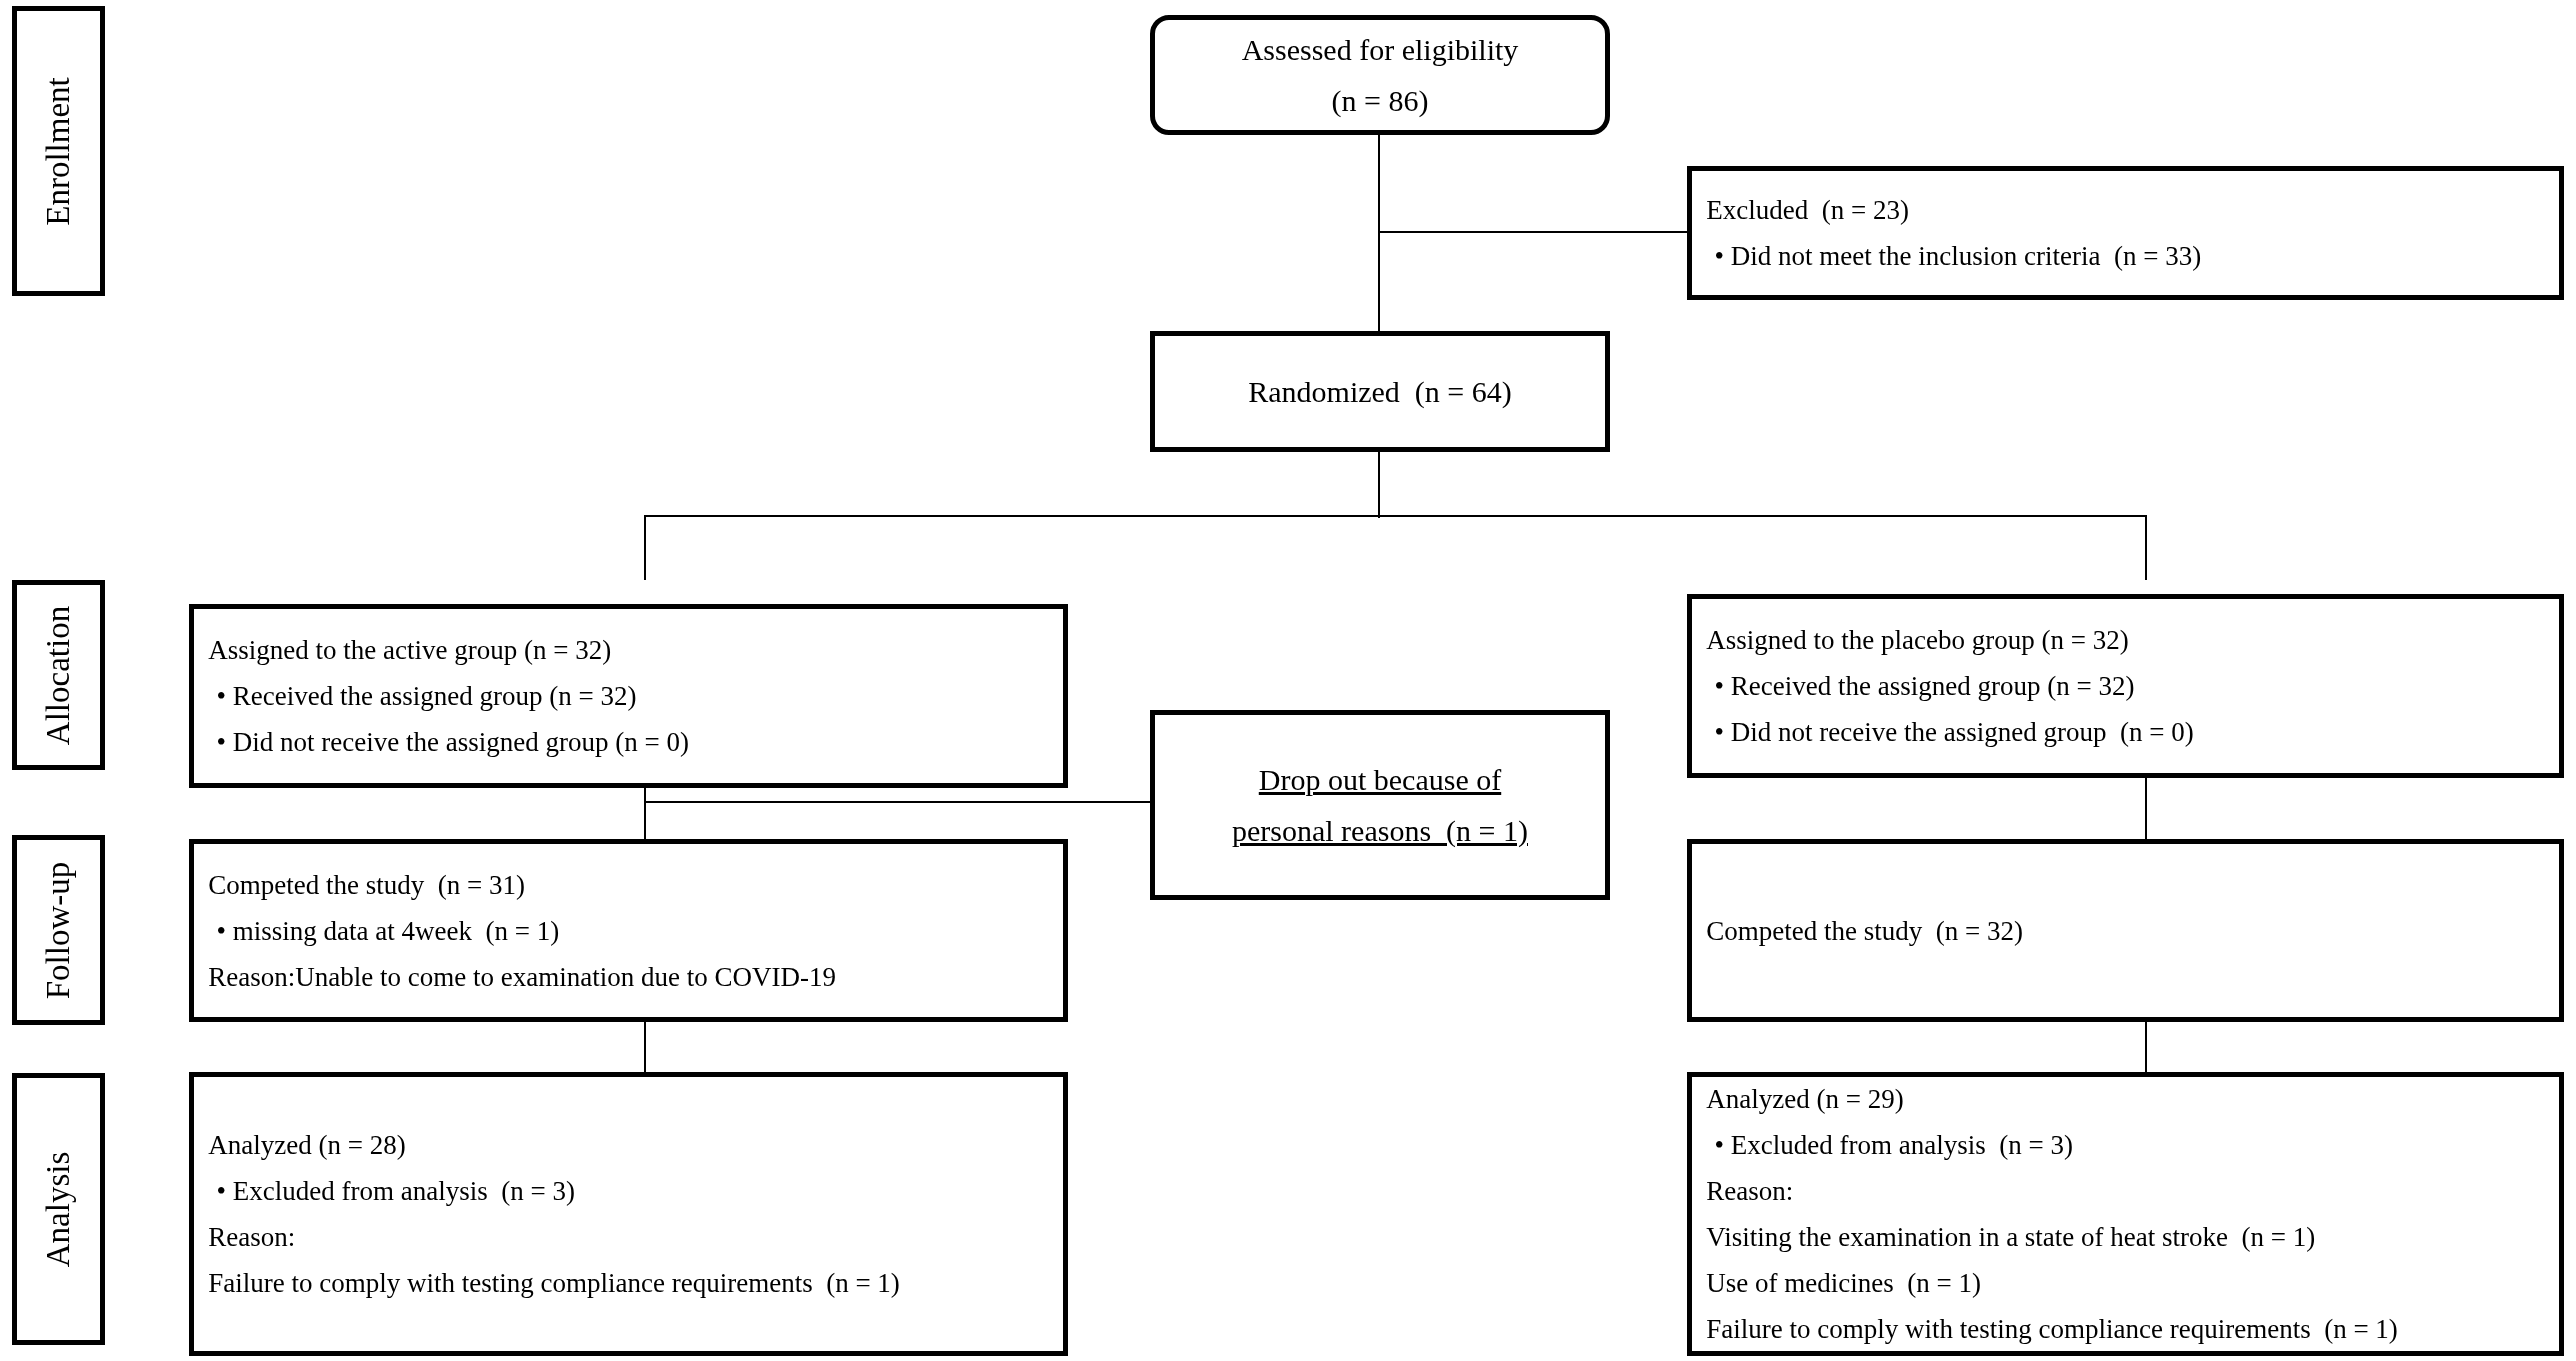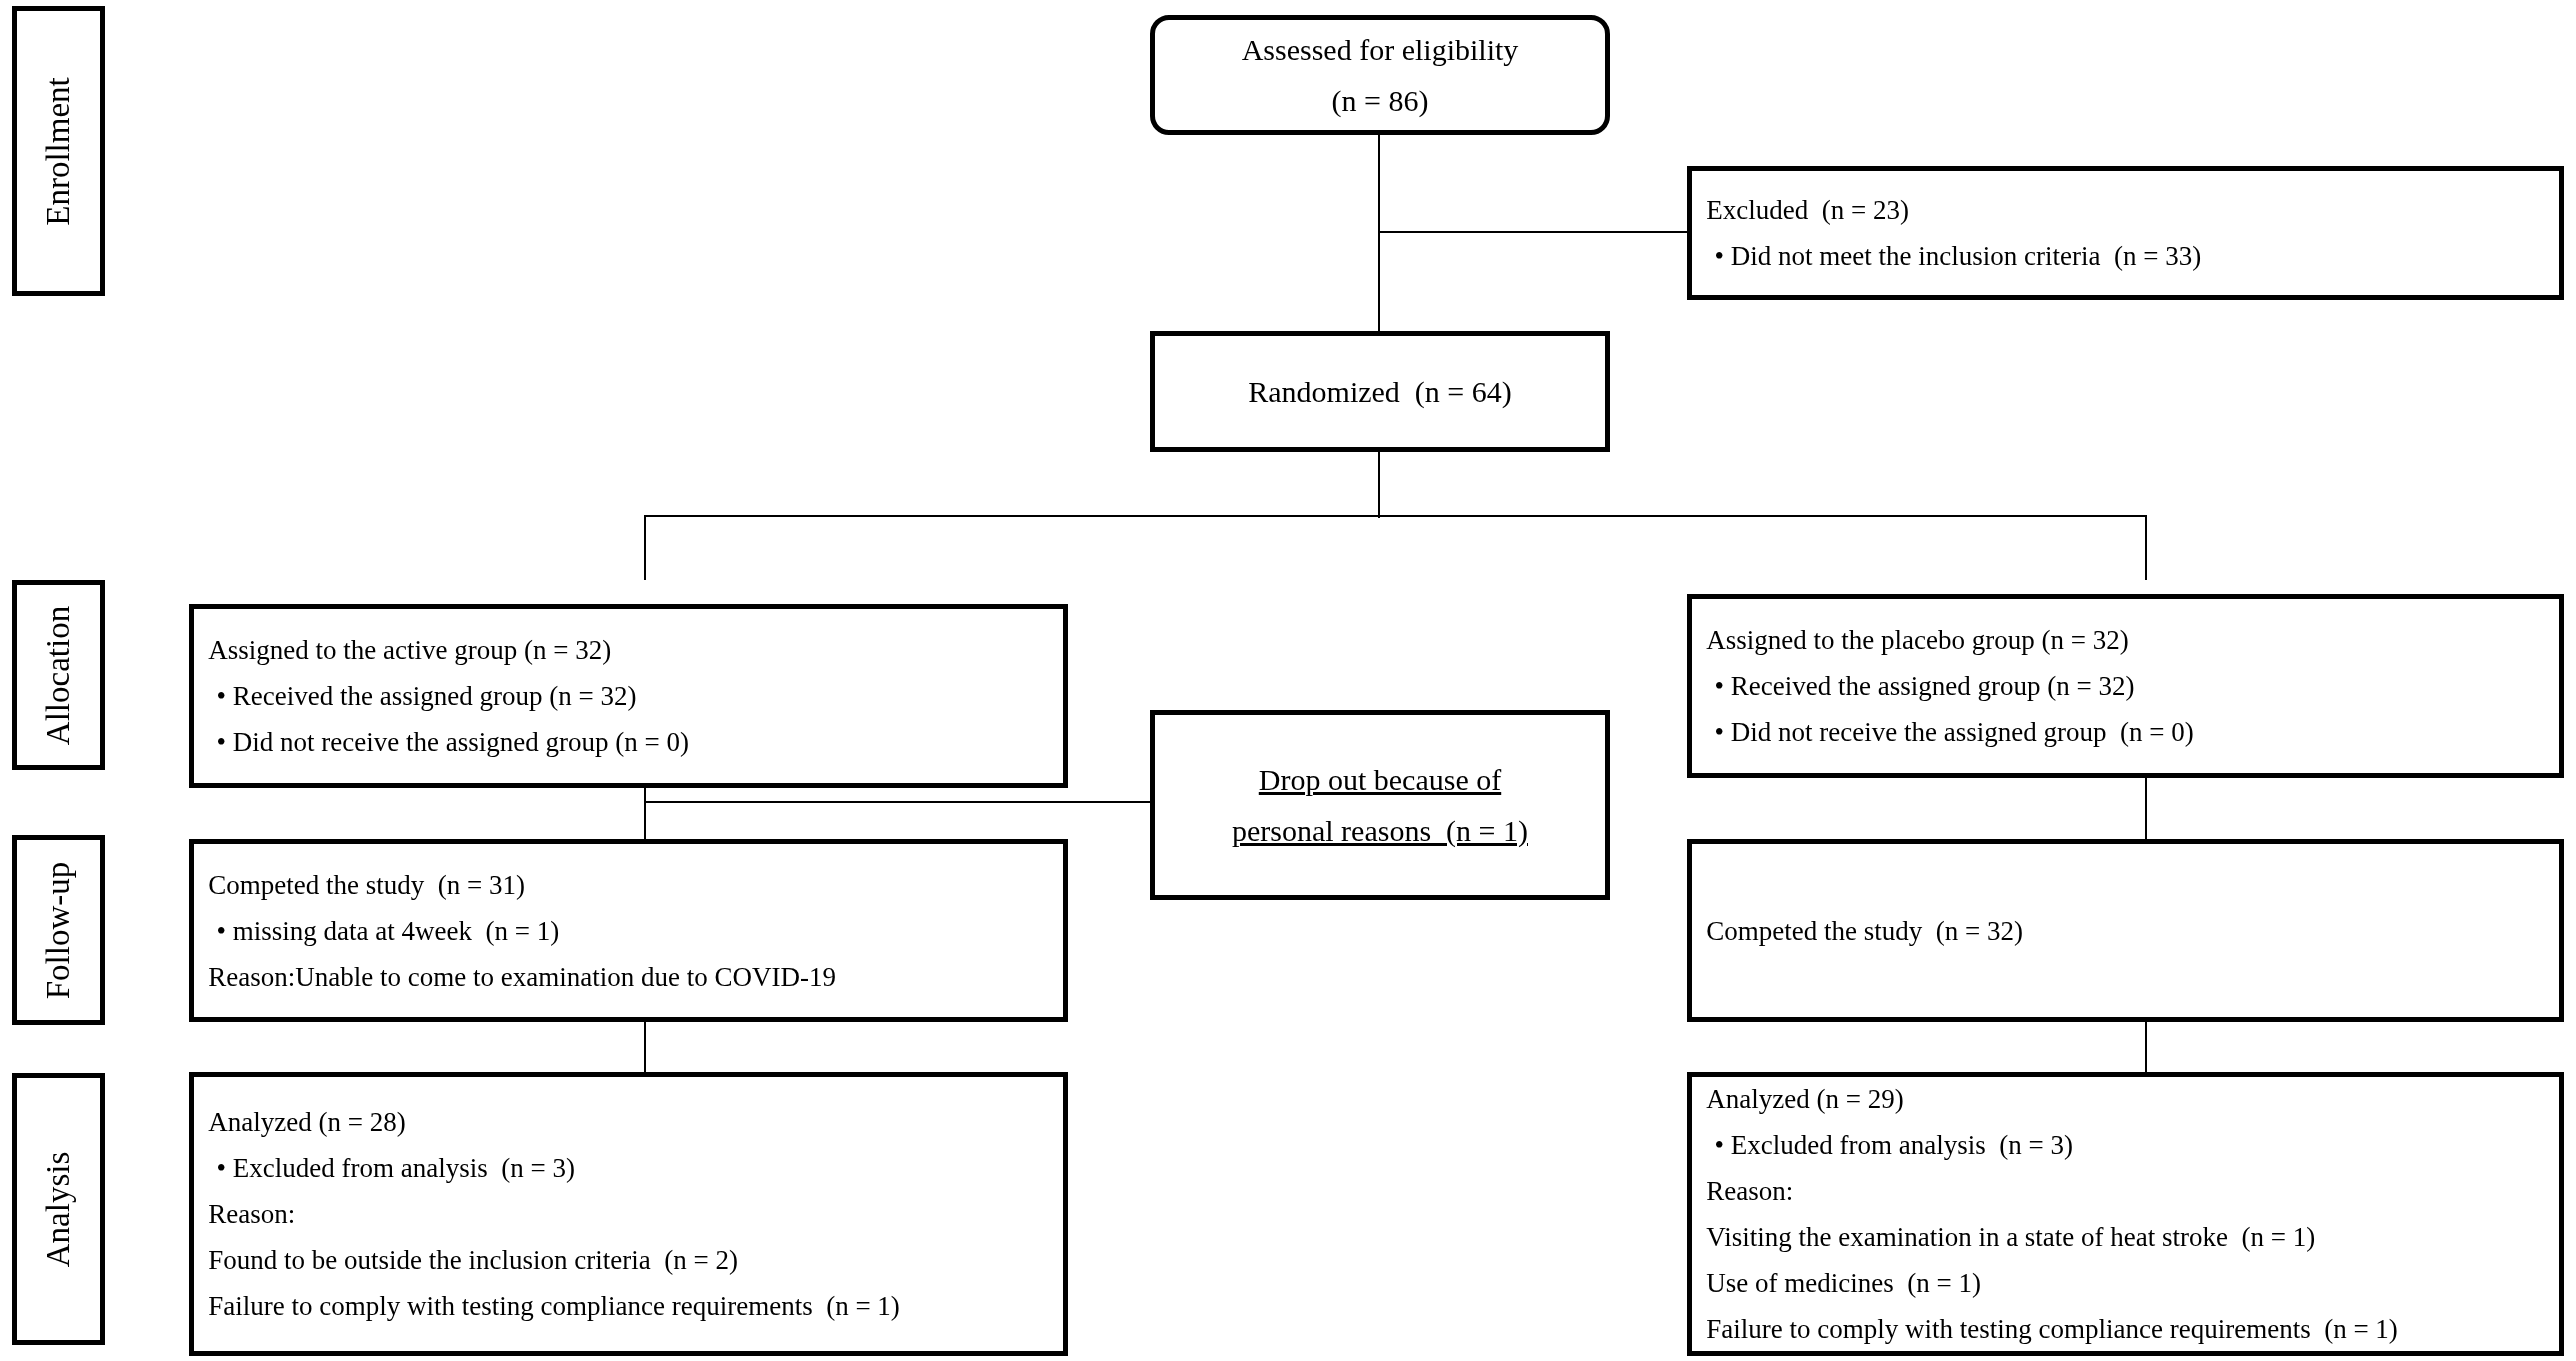--- a/index.html
+++ b/index.html
@@ -135,21 +135,20 @@
   </div>
 
   <div class="box" style="left:1687px; top:839px; width:877px; height:183px;">
     <div class="line">Competed the study  (n = 32)</div>
   </div>
 
   <div class="box" style="left:189px; top:1072px; width:879px; height:284px;">
     <div class="line">Analyzed (n = 28)</div>
     <div class="line bullet">• Excluded from analysis  (n = 3)</div>
     <div class="line">Reason:</div>
-    <div class="line">Found to be outside the inclusion criteria  (n = 2)</div>
     <div class="line">Failure to comply with testing compliance requirements  (n = 1)</div>
   </div>
 
   <div class="box" style="left:1687px; top:1072px; width:877px; height:284px;">
     <div class="line">Analyzed (n = 29)</div>
     <div class="line bullet">• Excluded from analysis  (n = 3)</div>
     <div class="line">Reason:</div>
     <div class="line">Visiting the examination in a state of heat stroke  (n = 1)</div>
     <div class="line">Use of medicines  (n = 1)</div>
     <div class="line">Failure to comply with testing compliance requirements  (n = 1)</div>

